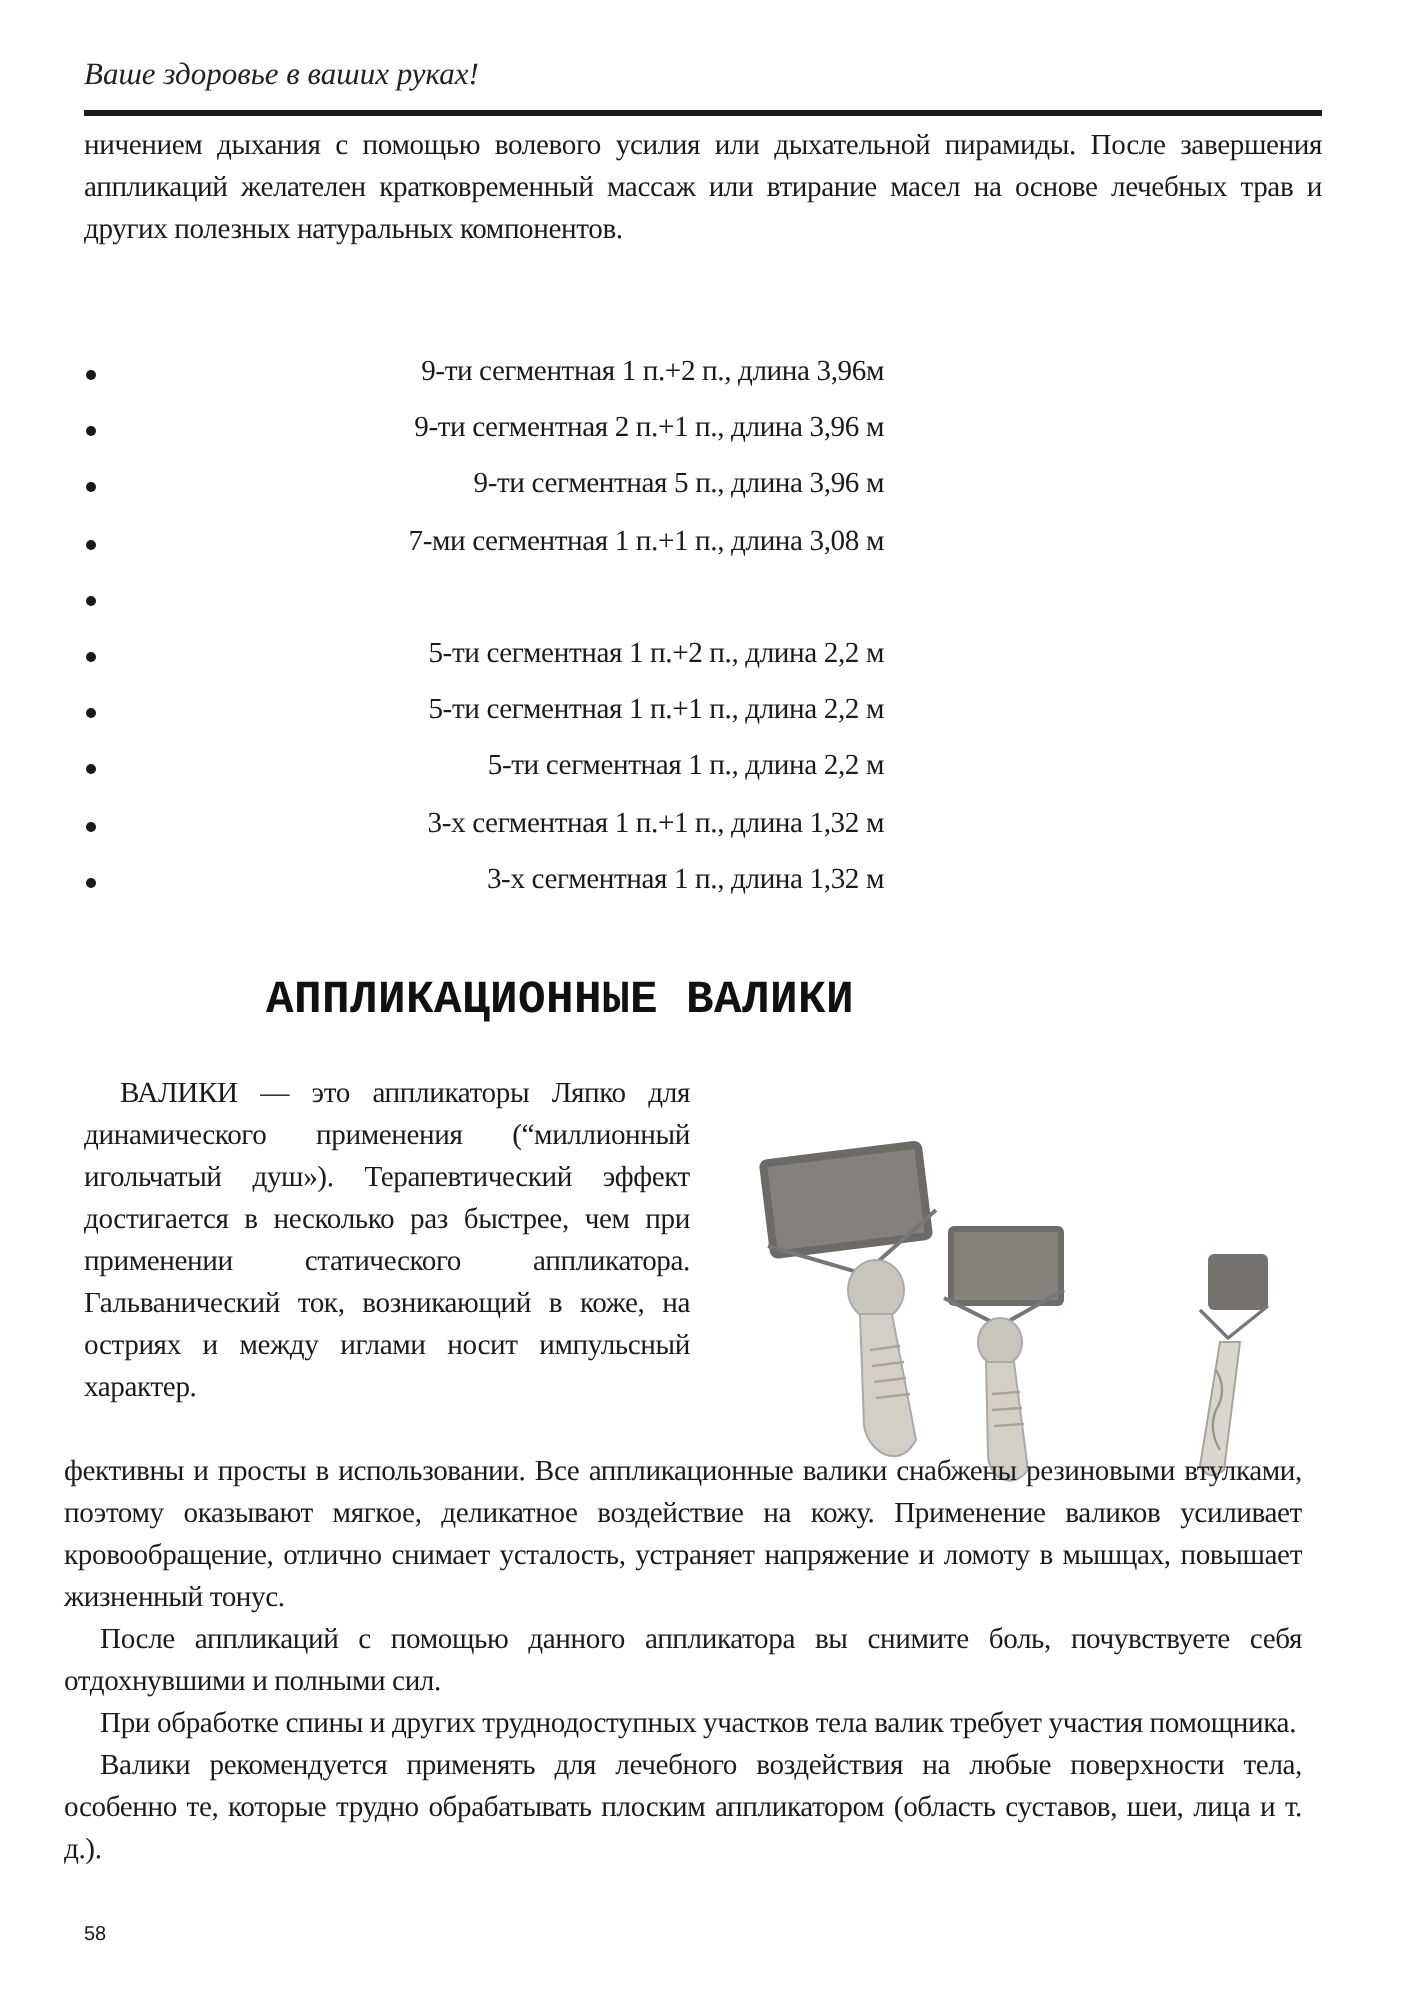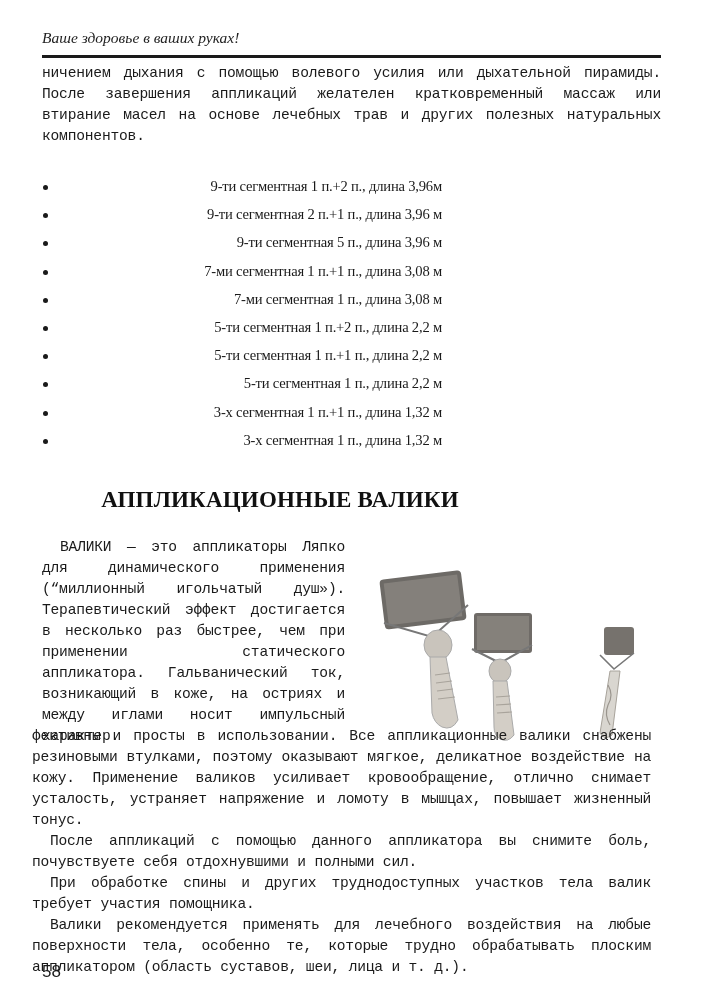--- a/index.html
+++ b/index.html
@@ -2,52 +2,52 @@
 <html><head>
 <meta charset="utf-8">
 <style>
   html, body { margin: 0; padding: 0; background: #ffffff; }
   body { width: 704px; height: 1000px; position: relative; overflow: hidden; color: #1a1a1a; }
   .running-head {
     position: absolute; left: 42px; top: 29px;
     font-family: "Liberation Serif", serif; font-style: italic; font-size: 15.5px; color: #222;
   }
   .head-rule { position: absolute; left: 42px; top: 55px; width: 619px; height: 3px; background: #1a1a1a; }
-  .text { font-size: 14.6px; line-height: 21px; letter-spacing: -0.2px; font-family: Liberation Mono, monospace; }
+  .text { font-size: 14.6px; line-height: 21px; letter-spacing: -0.2px; }
   .p { margin: 0; text-align: justify; text-align-last: left; }
   .indent { text-indent: 18px; }
   .block1 { position: absolute; left: 42px; top: 63px; width: 619px; }
   .bullets { position: absolute; left: 42px; top: 176px; width: 400px; margin: 0; padding: 0; list-style: none; text-align: right; }
   .bullets li { position: relative; padding-left: 14px; height: 28.2px; line-height: 21px; font-size: 14.6px; letter-spacing: -0.2px; }
   .bullets li .dot { position: absolute; left: 1px; top: 9px; width: 5px; height: 5px; border-radius: 50%; background: #1a1a1a; }
   .section-title {
     position: absolute; left: 0; width: 560px; top: 487px; text-align: center;
-    font-family: Liberation Serif, serif; font-weight: bold; font-size: 23px; letter-spacing: 0.2px; color: #111;
+    font-family: Liberation Mono, monospace; font-weight: bold; font-size: 23px; letter-spacing: 0.2px; color: #111;
   }
   .col-left { position: absolute; left: 42px; top: 537px; width: 303px; }
   .photo { position: absolute; left: 372px; top: 545px; width: 296px; height: 196px; }
   .wide { position: absolute; left: 32px; top: 726px; width: 619px; }
-  .page-number { position: absolute; left: 42px; top: 962px; font-size: 17px; font-family: "Liberation Sans", sans-serif; }
+  .page-number { position: absolute; left: 42px; top: 962px; font-size: 10px; font-family: "Liberation Sans", sans-serif; }
 </style>
 </head>
 <body>
 
 <div class="running-head">Ваше здоровье в ваших руках!</div>
 <div class="head-rule"></div>
 
 <div class="block1 text">
   <p class="p">ничением дыхания с помощью волевого усилия или дыхательной пирамиды. После завершения аппликаций желателен кратковременный массаж или втирание масел на основе лечебных трав и других полезных натуральных компонентов.</p>
 </div>
 
 <ul class="bullets">
     <li><span class="dot"></span><span>9-ти сегментная 1 п.+2 п., длина 3,96м</span></li>
     <li><span class="dot"></span><span>9-ти  сегментная 2 п.+1 п., длина 3,96 м</span></li>
     <li><span class="dot"></span><span>9-ти сегментная 5 п., длина 3,96 м</span></li>
     <li><span class="dot"></span><span>7-ми сегментная 1 п.+1 п., длина 3,08 м</span></li>
-    <li><span class="dot"></span><span>7-ми сегментная 1 п., длина 3,08 м</span></li>
+    <li><span class="dot"></span></li>
     <li><span class="dot"></span><span>5-ти  сегментная 1 п.+2 п., длина 2,2 м</span></li>
     <li><span class="dot"></span><span>5-ти  сегментная 1 п.+1 п., длина 2,2 м</span></li>
     <li><span class="dot"></span><span>5-ти  сегментная 1 п., длина 2,2 м</span></li>
     <li><span class="dot"></span><span>3-х сегментная 1 п.+1 п., длина 1,32 м</span></li>
     <li><span class="dot"></span><span>3-х сегментная 1 п., длина 1,32 м</span></li>
   </ul>
 
 <div class="section-title">АППЛИКАЦИОННЫЕ ВАЛИКИ</div>
 
 <div class="col-left text">

